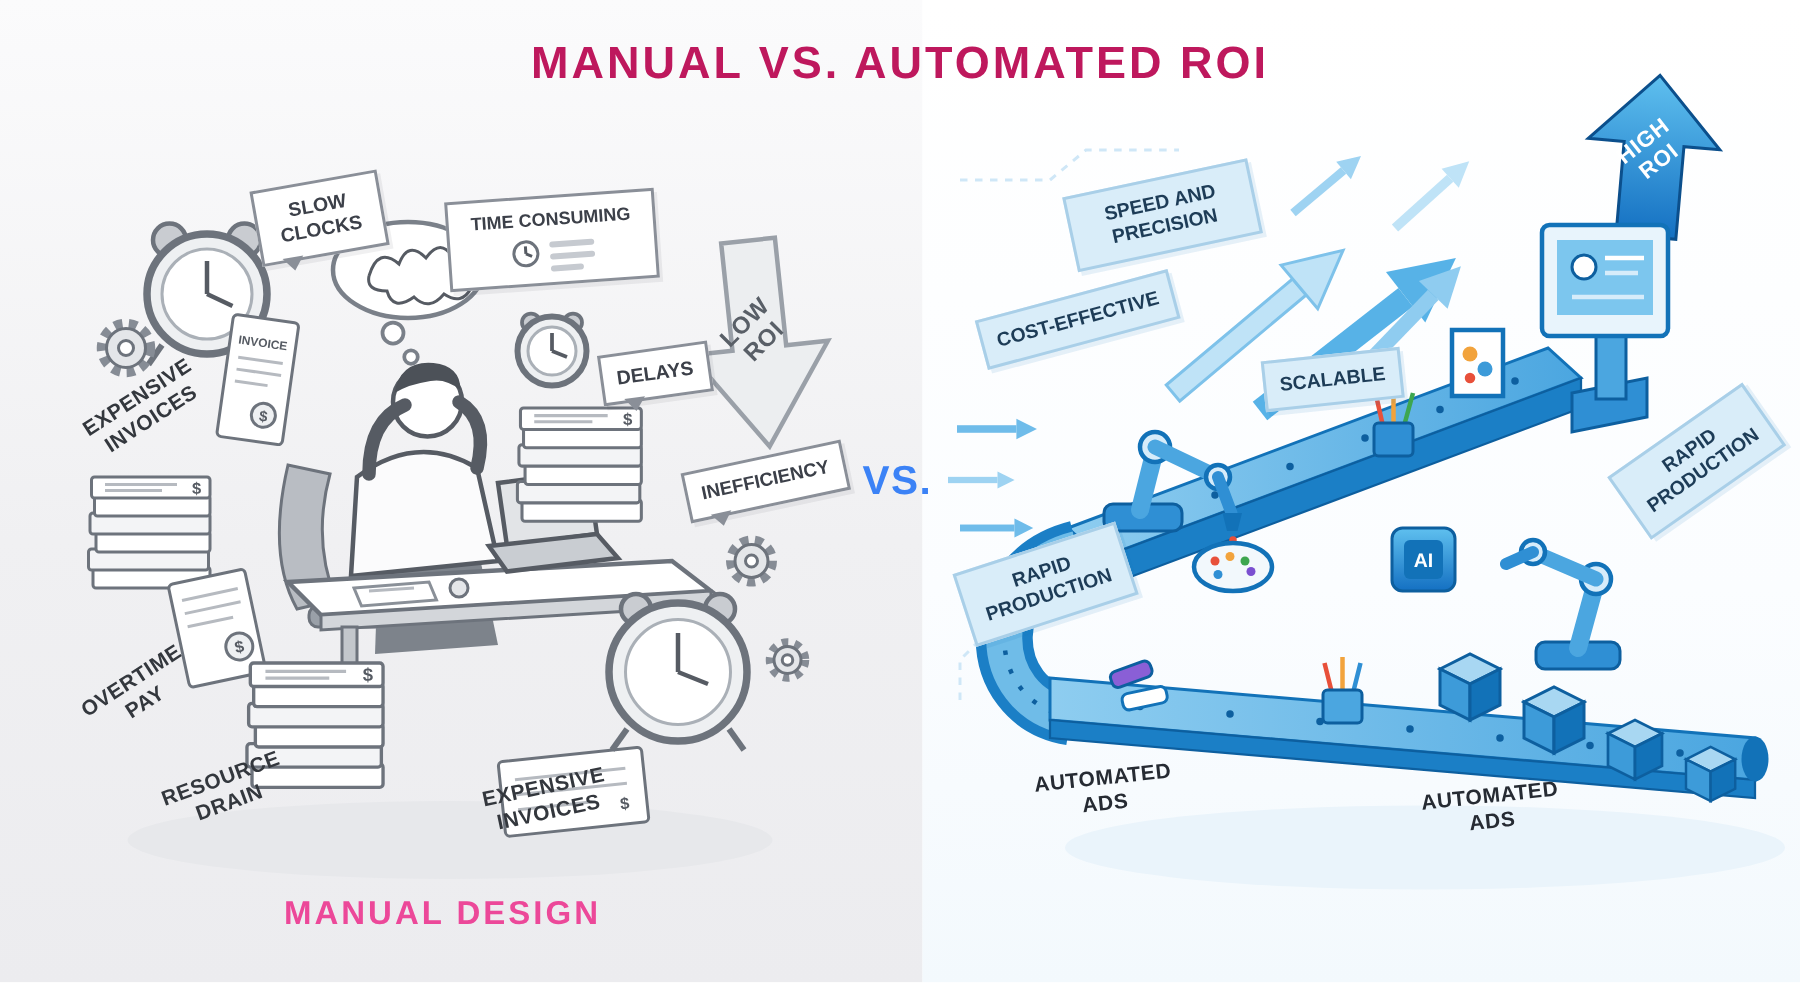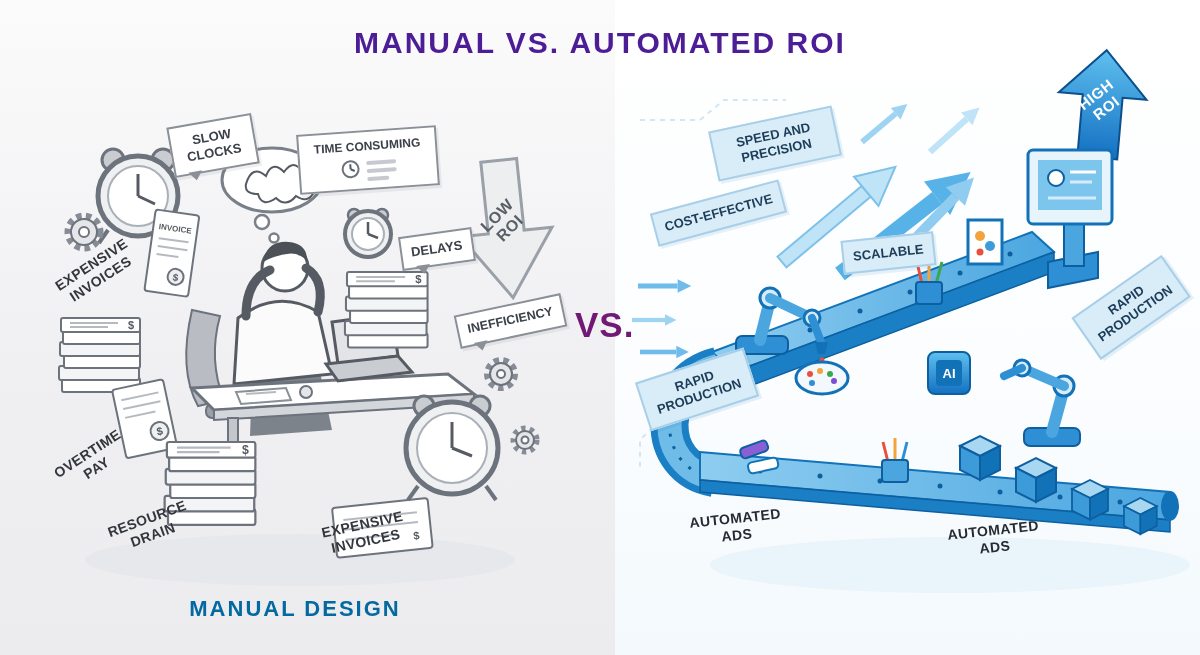--- a/index.html
+++ b/index.html
@@ -6,29 +6,29 @@
   .stage{
     position:relative;width:1200px;height:655px;overflow:hidden;
     font-family:"Liberation Sans",sans-serif;background:#ffffff;
   }
   .bg-left{position:absolute;left:0;top:0;width:615px;height:655px;
     background:linear-gradient(180deg,#fbfbfc 0%,#f0f0f2 55%,#ececef 100%);}
   .bg-right{position:absolute;left:615px;top:0;width:585px;height:655px;
     background:linear-gradient(180deg,#ffffff 0%,#fbfdff 60%,#f3f9fd 100%);}
   .title{
     position:absolute;left:0;top:26px;width:1200px;text-align:center;
-    font-size:30px;font-weight:800;letter-spacing:2px;color:#4c1d95;
+    font-size:30px;font-weight:800;letter-spacing:2px;color:#be185d;
   }
   .vs{
-    position:absolute;left:575px;top:305px;font-size:35px;font-weight:800;
-    letter-spacing:1px;color:#701a75;
+    position:absolute;left:575px;top:305px;font-size:27px;font-weight:800;
+    letter-spacing:1px;color:#3b82f6;
   }
   .caption{
     position:absolute;font-size:22px;font-weight:800;letter-spacing:2px;
-    color:#0369a1;text-align:center;
+    color:#ec4899;text-align:center;
   }
   .caption.manual{left:145px;top:596px;width:300px;}
   .caption.factory{left:750px;top:596px;width:310px;}
   .tag{
     position:absolute;background:#ffffff;border:2px solid #8a8f98;
     color:#3c4049;font-weight:700;font-size:13px;line-height:1.25;
     padding:7px 9px;text-align:center;box-shadow:2px 3px 0 rgba(60,64,73,.08);
   }
   .tag.blue{background:#d9edf9;border-color:#a9cfe8;color:#1d3c57;
     box-shadow:2px 3px 0 rgba(18,114,184,.10);}

